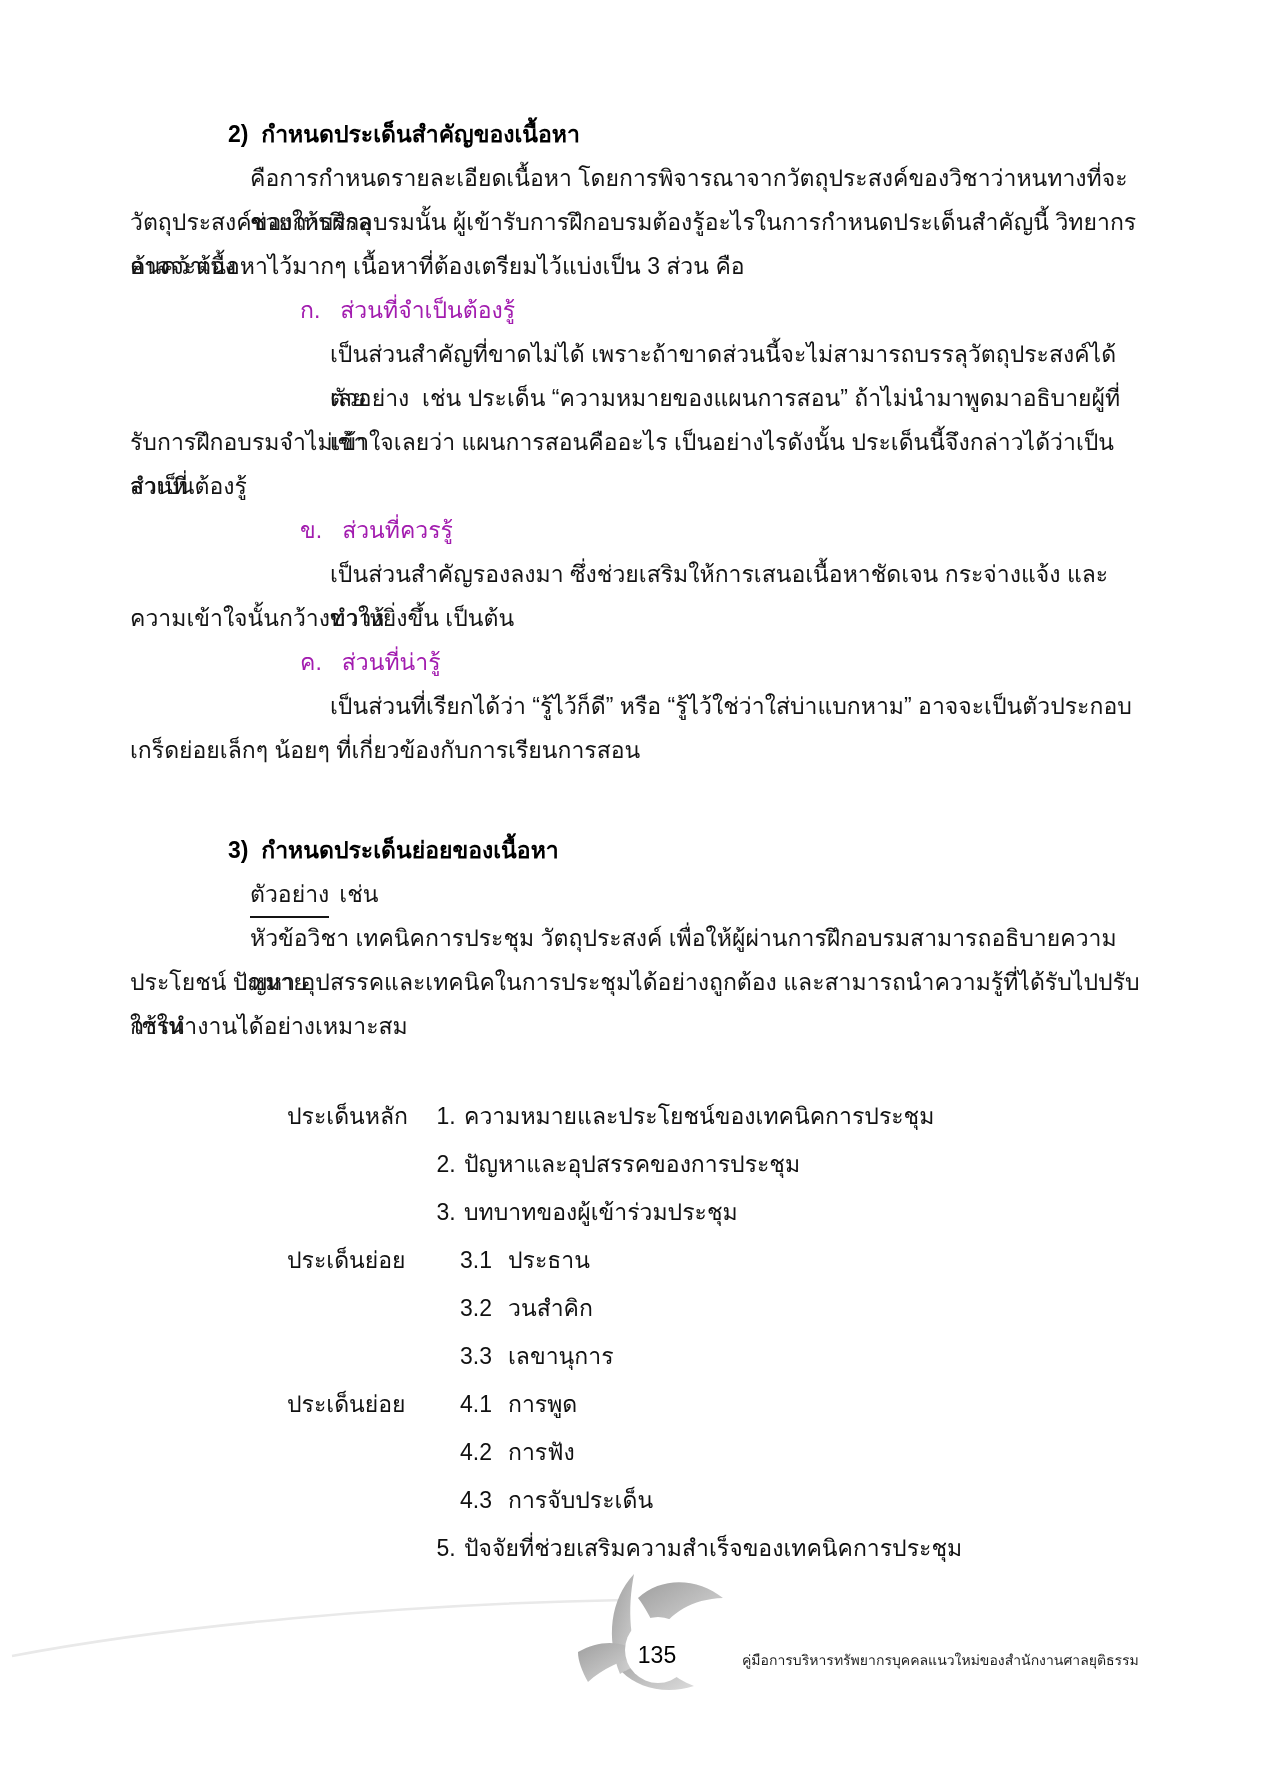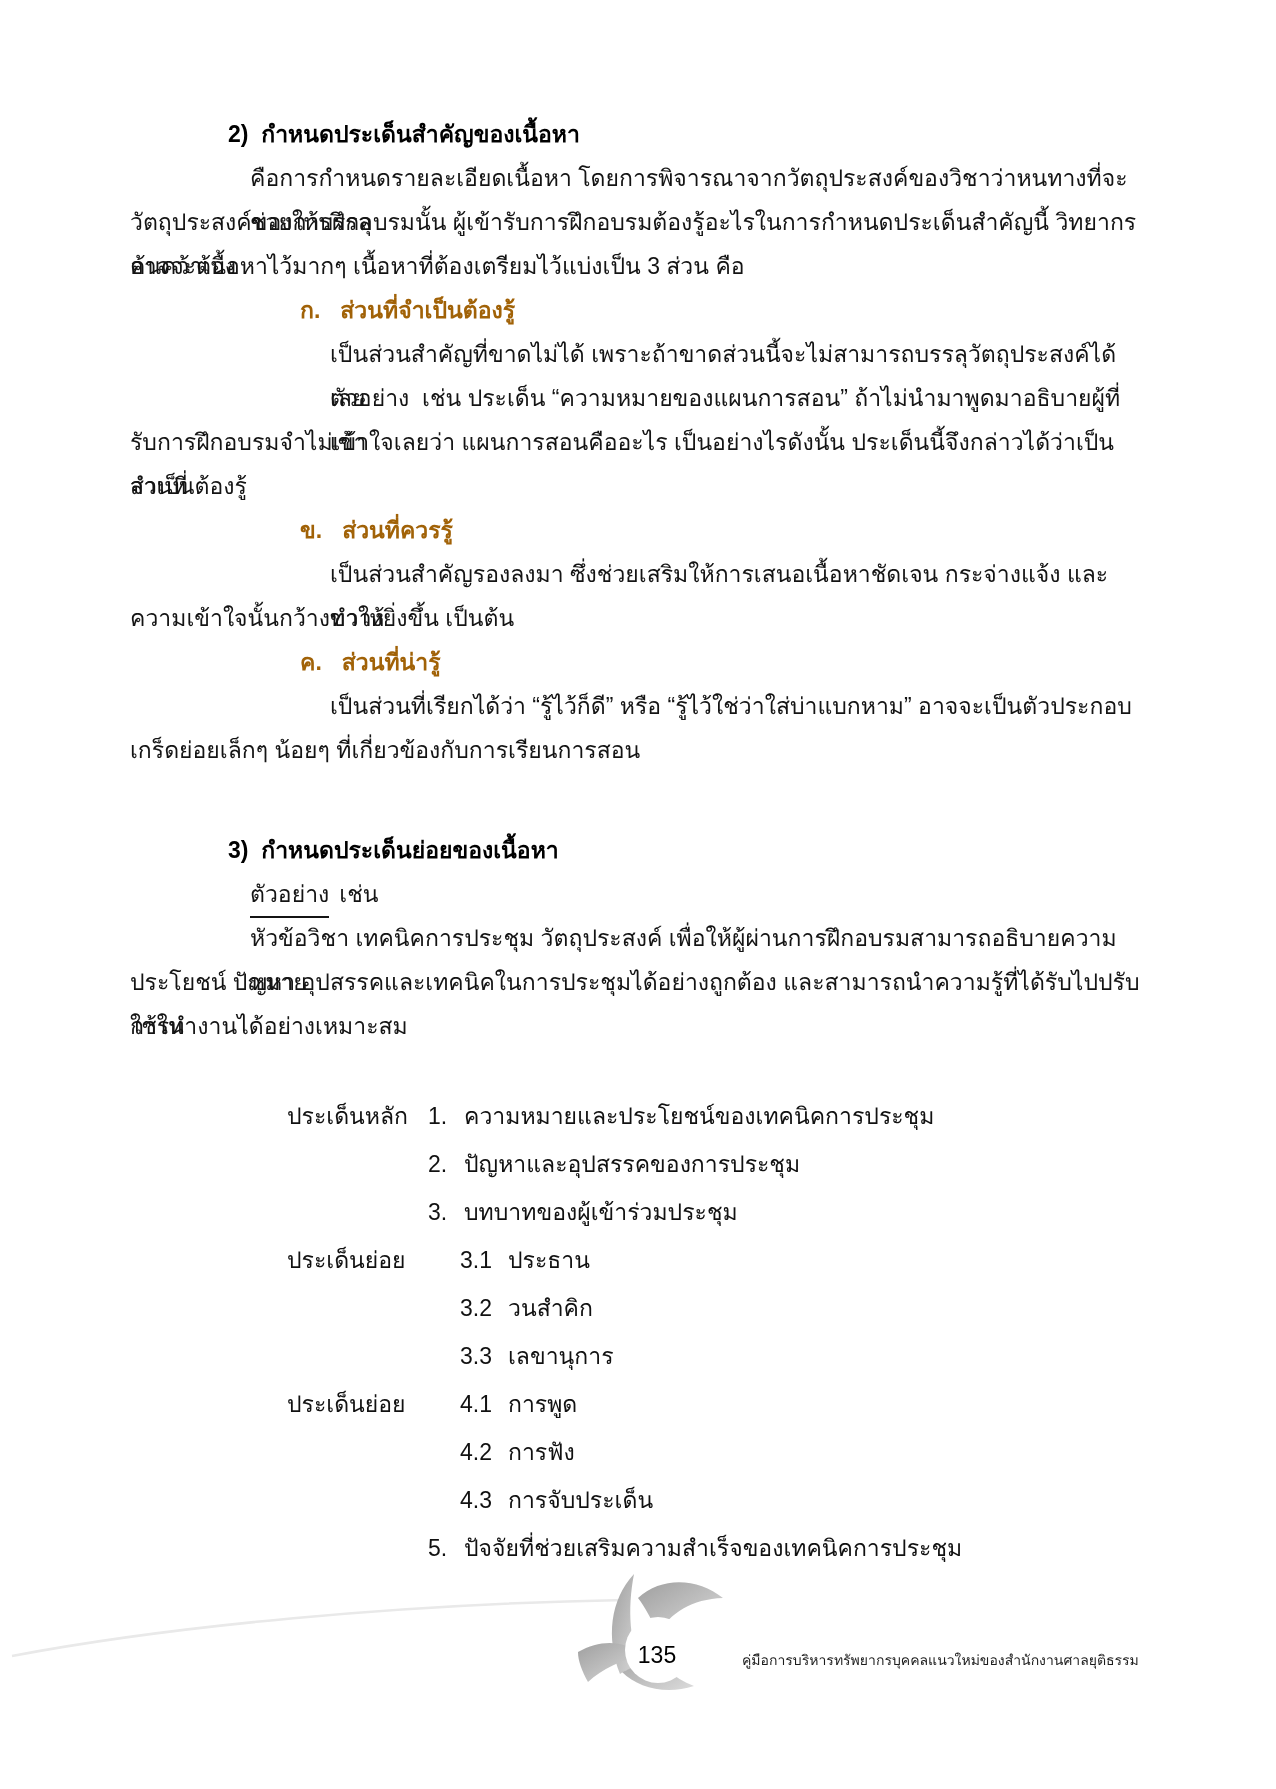--- a/index.html
+++ b/index.html
@@ -15,31 +15,31 @@
   .ln{
     display:block;
     height:44px;line-height:44px;
     font-size:23px;
     white-space:pre-wrap;
     color:#141414;
   }
   .hnum{padding-left:98px;font-weight:bold;color:#000;}
   .ind1{padding-left:120px;}
   .ind2{padding-left:200px;}
-  .sub{padding-left:170px;font-weight:bold;color:#a16207;}
+  .sub{padding-left:170px;font-weight:normal;color:#a21caf;}
   .sub .sub-label{margin-right:20px;}
   .sec3-gap{margin-top:56px;}
   .u{border-bottom:2px solid #141414;padding-bottom:9px;}
   .after-u{margin-left:10px;}
   
   .outline{margin-top:44px;}
   .orow{position:relative;height:48px;line-height:48px;font-size:23px;}
   .olabel{position:absolute;left:157px;top:0;}
   .oitem{position:absolute;top:0;}
-  .oitem.l1{left:298px;}
+  .oitem.l1{left:298px;text-align:center;}
   .oitem.l2{left:330px;}
   .onum{display:inline-block;}
   .l1 .onum{min-width:36px;}
   .l2 .onum{min-width:48px;}
   
   .faint-line{position:absolute;left:10px;top:1580px;}
   .swoosh{position:absolute;left:570px;top:1568px;}
   .page-number{
     position:absolute;left:627px;top:1640px;width:60px;
     text-align:center;font-size:23px;font-weight:normal;color:#000;

